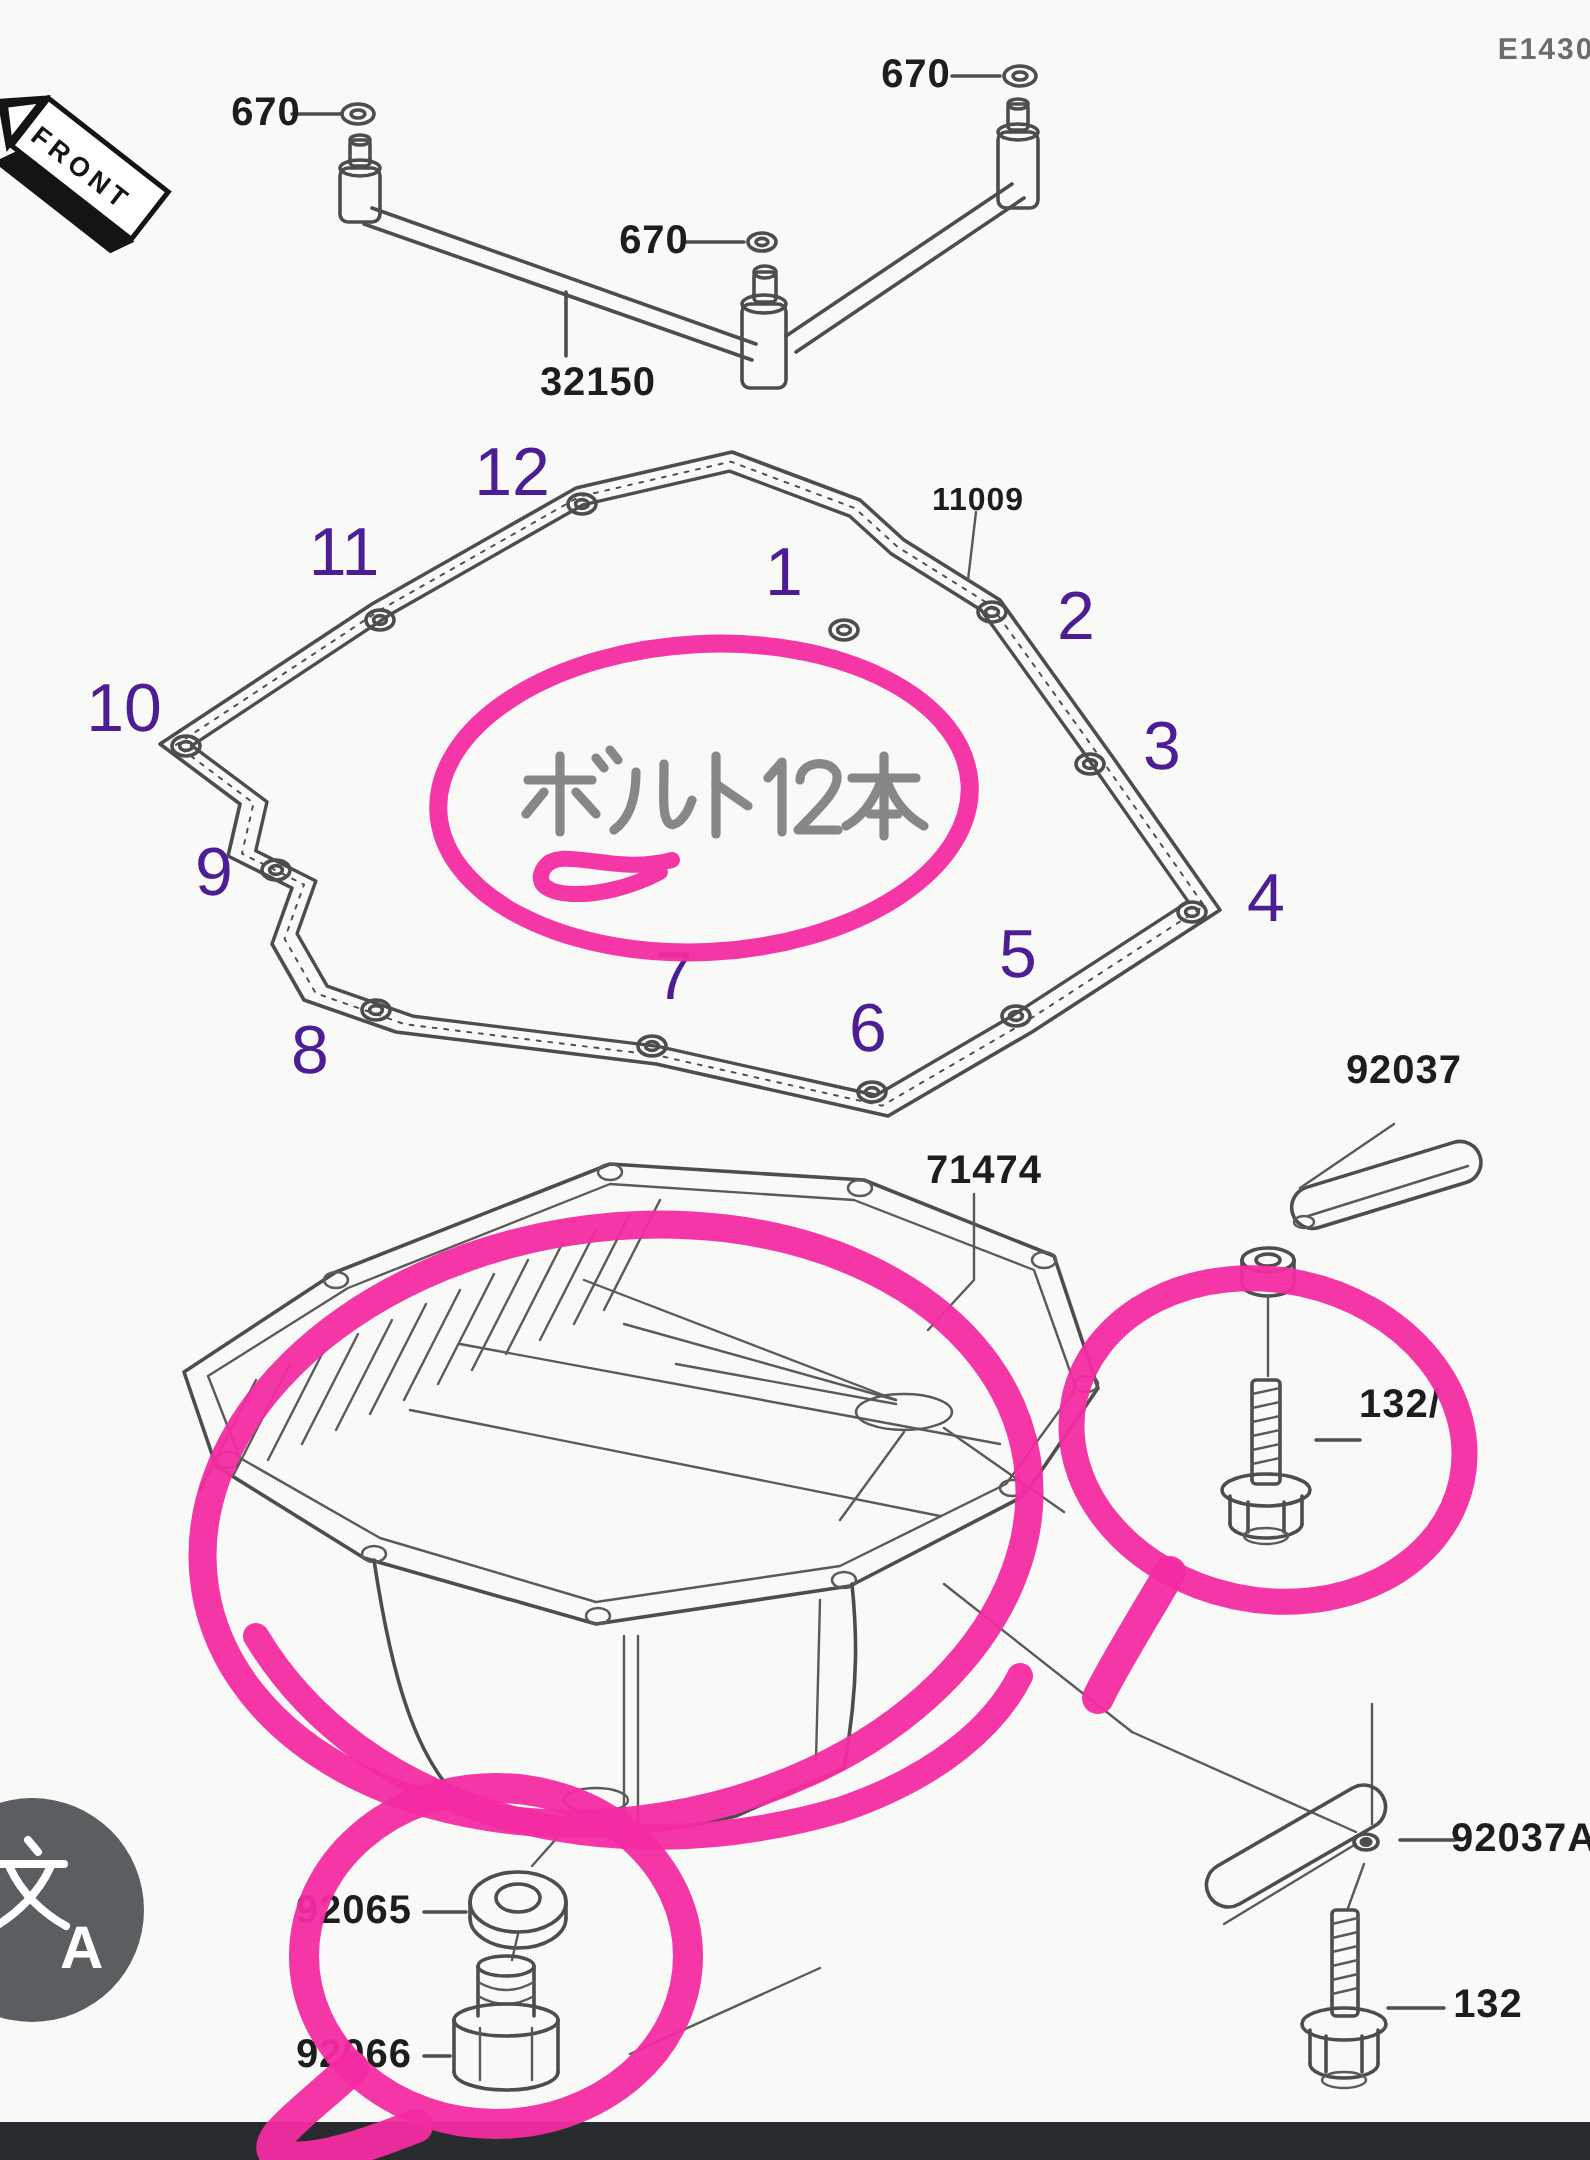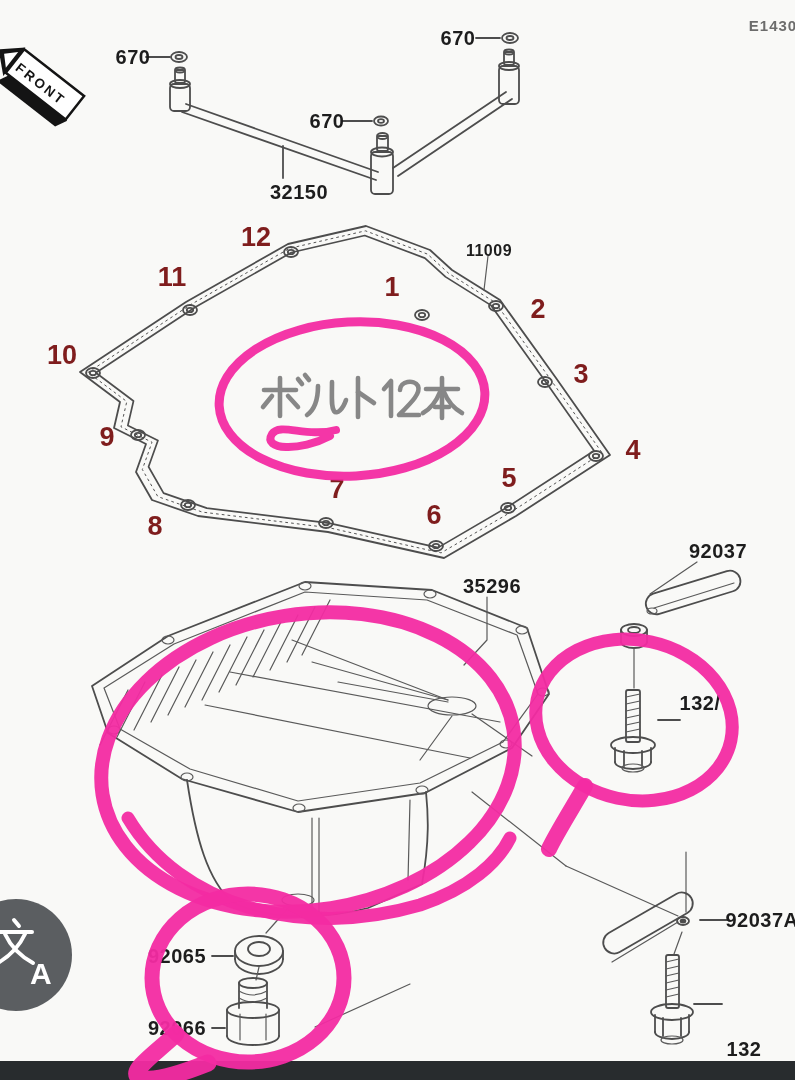--- a/index.html
+++ b/index.html
@@ -5,21 +5,21 @@
   html,body{margin:0;padding:0;}
   body{width:795px;height:1080px;overflow:hidden;background:#f8f8f6;
        font-family:"Liberation Sans",sans-serif;}
   #stage{position:relative;width:795px;height:1080px;background:#f9f9f7;overflow:hidden;}
   svg{position:absolute;left:0;top:0;}
   #art{z-index:1;}
   #overlay{z-index:3;pointer-events:none;}
   .lbl{position:absolute;z-index:2;transform:translate(-50%,-50%);
        font-weight:700;font-size:20px;color:#1d1d1d;letter-spacing:0.5px;white-space:nowrap;}
   .pos{position:absolute;z-index:2;transform:translate(-50%,-50%);
-       font-weight:700;font-size:27px;color:#7f1d1d;white-space:nowrap;}
+       font-weight:400;font-size:34px;color:#4c1d95;white-space:nowrap;}
   .code{position:absolute;z-index:2;transform:translate(-50%,-50%);
         font-weight:700;font-size:15px;color:#4a4a4a;opacity:.8;letter-spacing:1px;}
   .stroke{fill:none;stroke:#4d4d4d;stroke-width:1.8;stroke-linejoin:round;stroke-linecap:round;}
   .thin{fill:none;stroke:#5a5a5a;stroke-width:1.2;stroke-linecap:round;}
   .pink{fill:none;stroke:#F32BA2;stroke-linecap:round;opacity:.95;}
 </style>
 </head>
 <body>
 
 <div id="stage">
@@ -269,25 +269,25 @@
     <text x="262" y="414" font-size="34" opacity="0">ボルト12本</text>
   </svg>
 
   <div class="code" style="left:773px;top:25px;">E1430</div>
 
   <div class="lbl" style="left:133px;top:57px;">670</div>
   <div class="lbl" style="left:327px;top:121px;">670</div>
   <div class="lbl" style="left:458px;top:38px;">670</div>
   <div class="lbl" style="left:283px;top:192px;margin-left:16px;">32150</div>
   <div class="lbl" style="left:489px;top:251px;font-size:16px;">11009</div>
-  <div class="lbl" style="left:492px;top:586px;">35296</div>
-  <div class="lbl" style="left:702px;top:551px;margin-left:16px;">92037</div>
+  <div class="lbl" style="left:492px;top:586px;">71474</div>
+  <div class="lbl" style="left:702px;top:536px;">92037</div>
   <div class="lbl" style="left:700px;top:703px;">132/</div>
   <div class="lbl" style="left:762px;top:920px;">92037A</div>
-  <div class="lbl" style="left:744px;top:1003px;margin-top:46px;">132</div>
+  <div class="lbl" style="left:744px;top:1003px;">132</div>
   <div class="lbl" style="left:177px;top:956px;">92065</div>
   <div class="lbl" style="left:177px;top:1028px;">92066</div>
 
   <div class="pos" style="left:392px;top:287px;">1</div>
   <div class="pos" style="left:538px;top:309px;">2</div>
   <div class="pos" style="left:581px;top:374px;">3</div>
   <div class="pos" style="left:633px;top:450px;">4</div>
   <div class="pos" style="left:509px;top:478px;">5</div>
   <div class="pos" style="left:434px;top:515px;">6</div>
   <div class="pos" style="left:337px;top:489px;">7</div>

